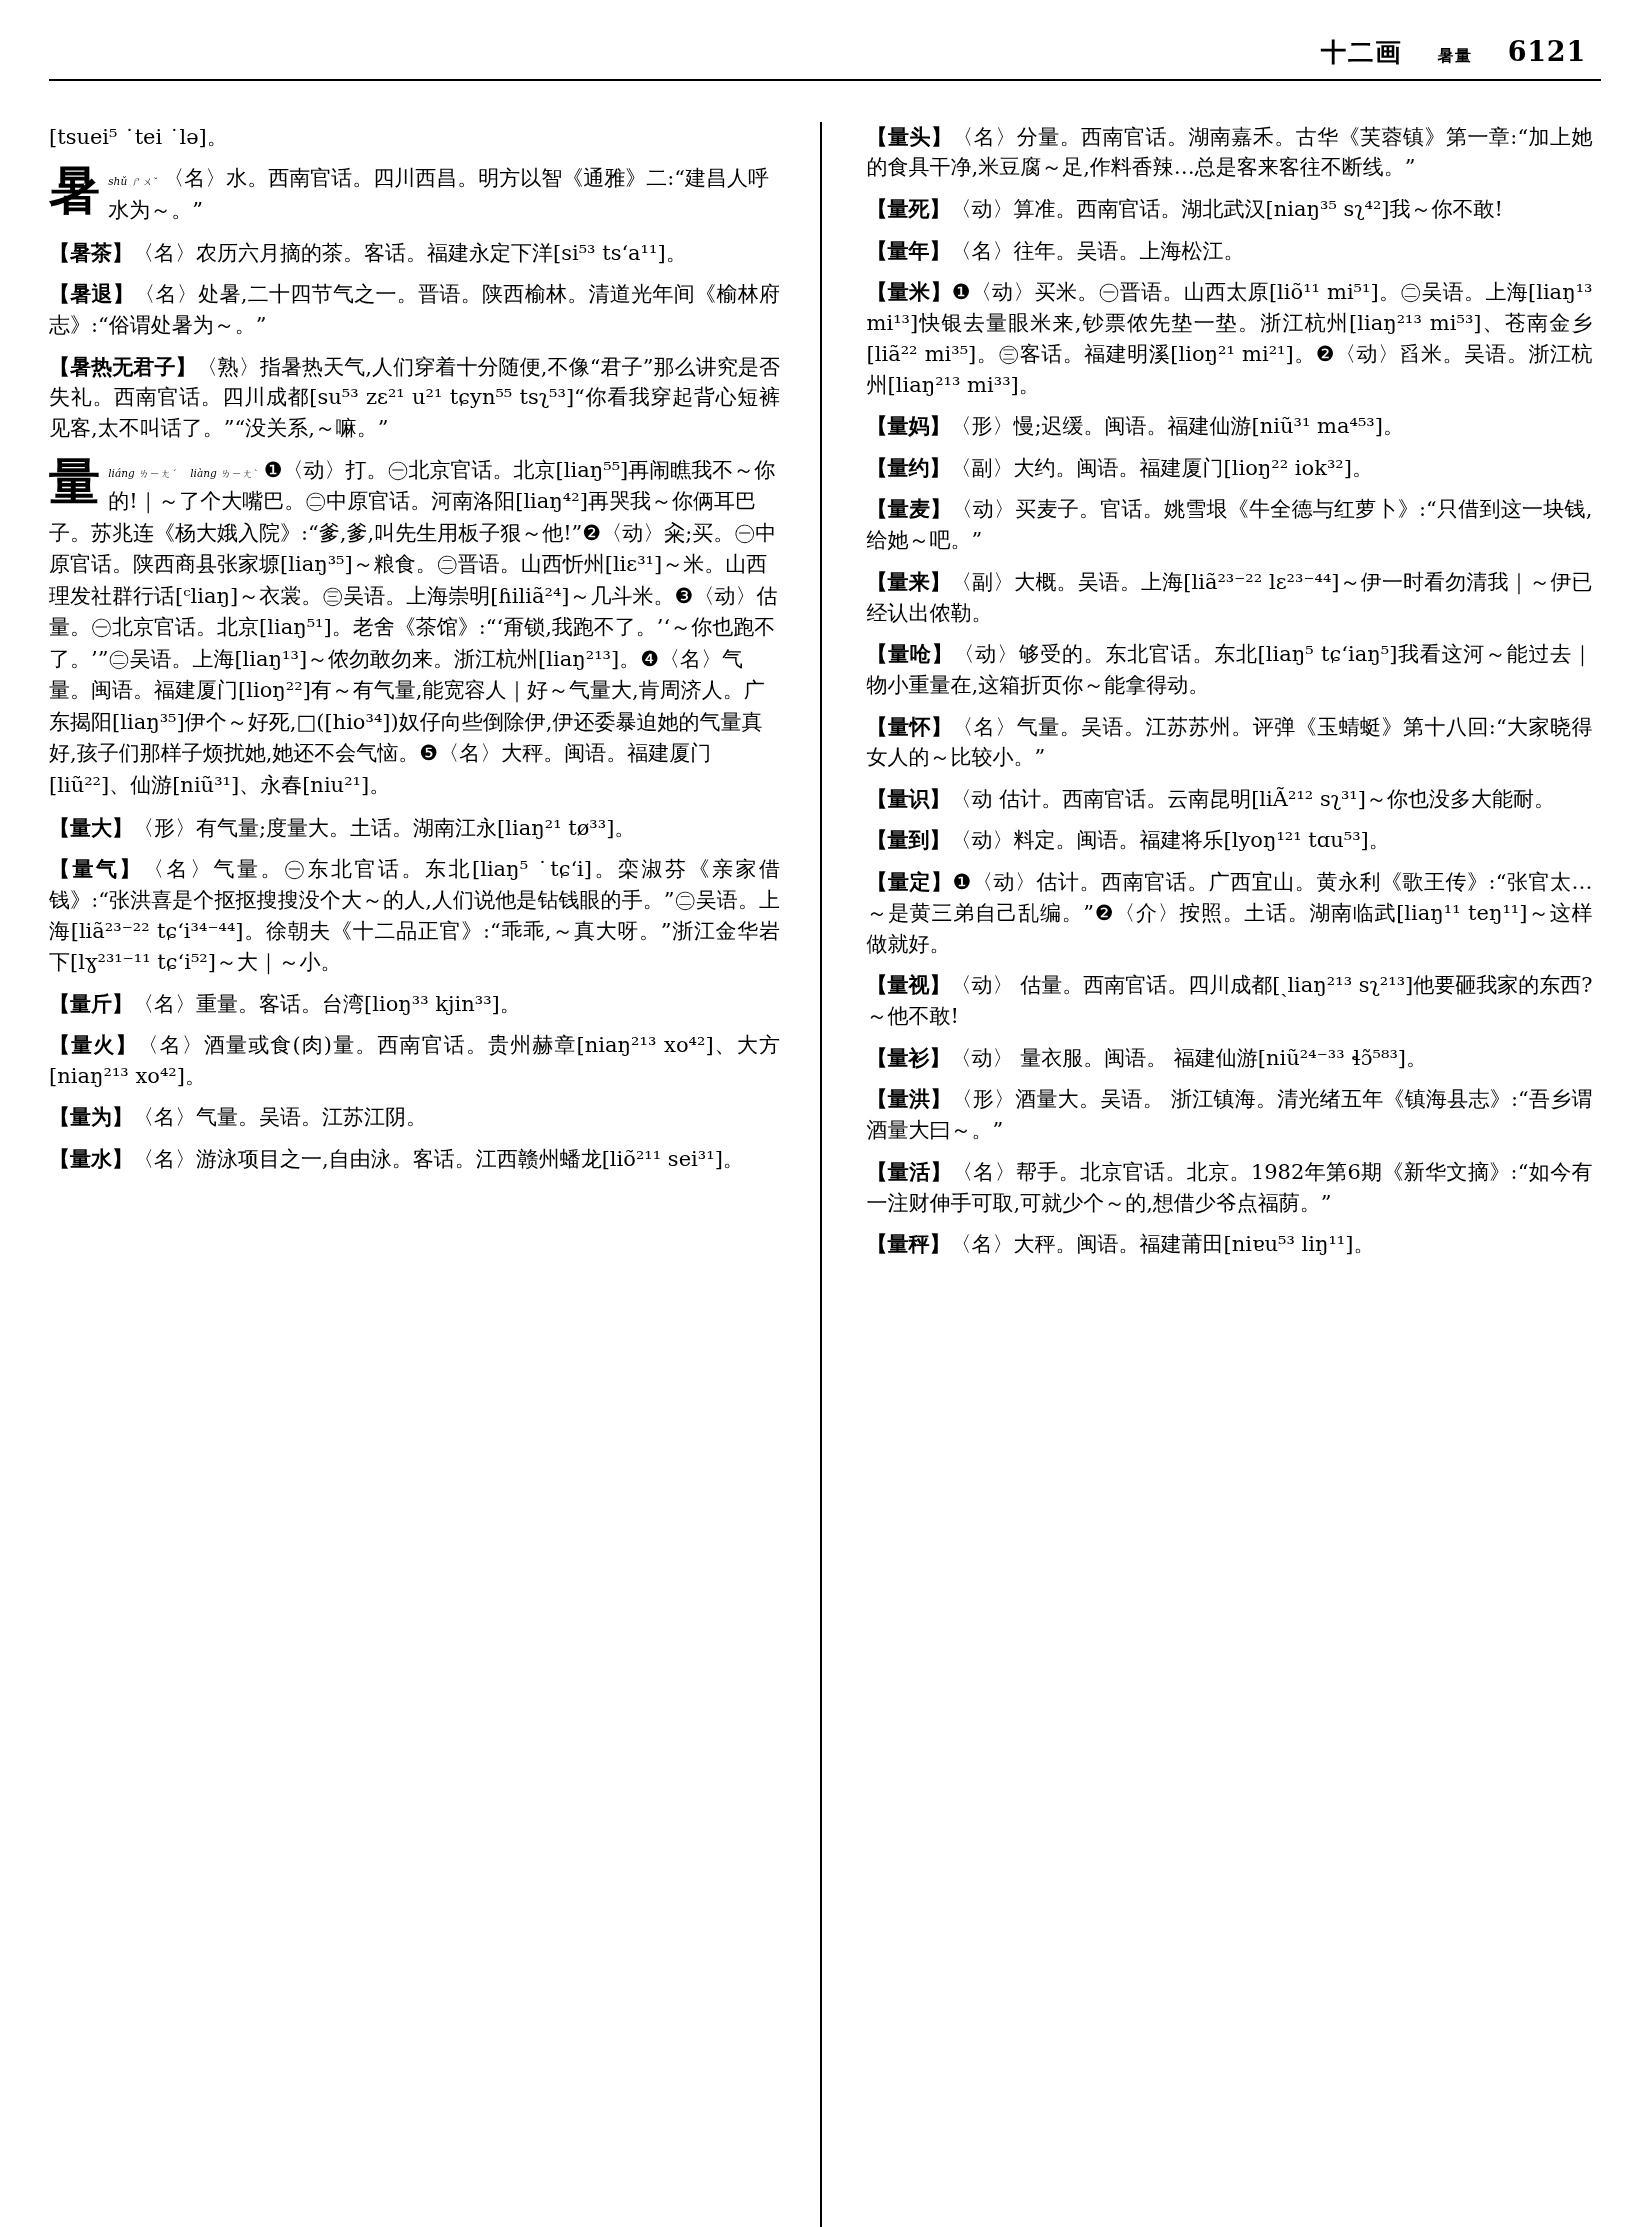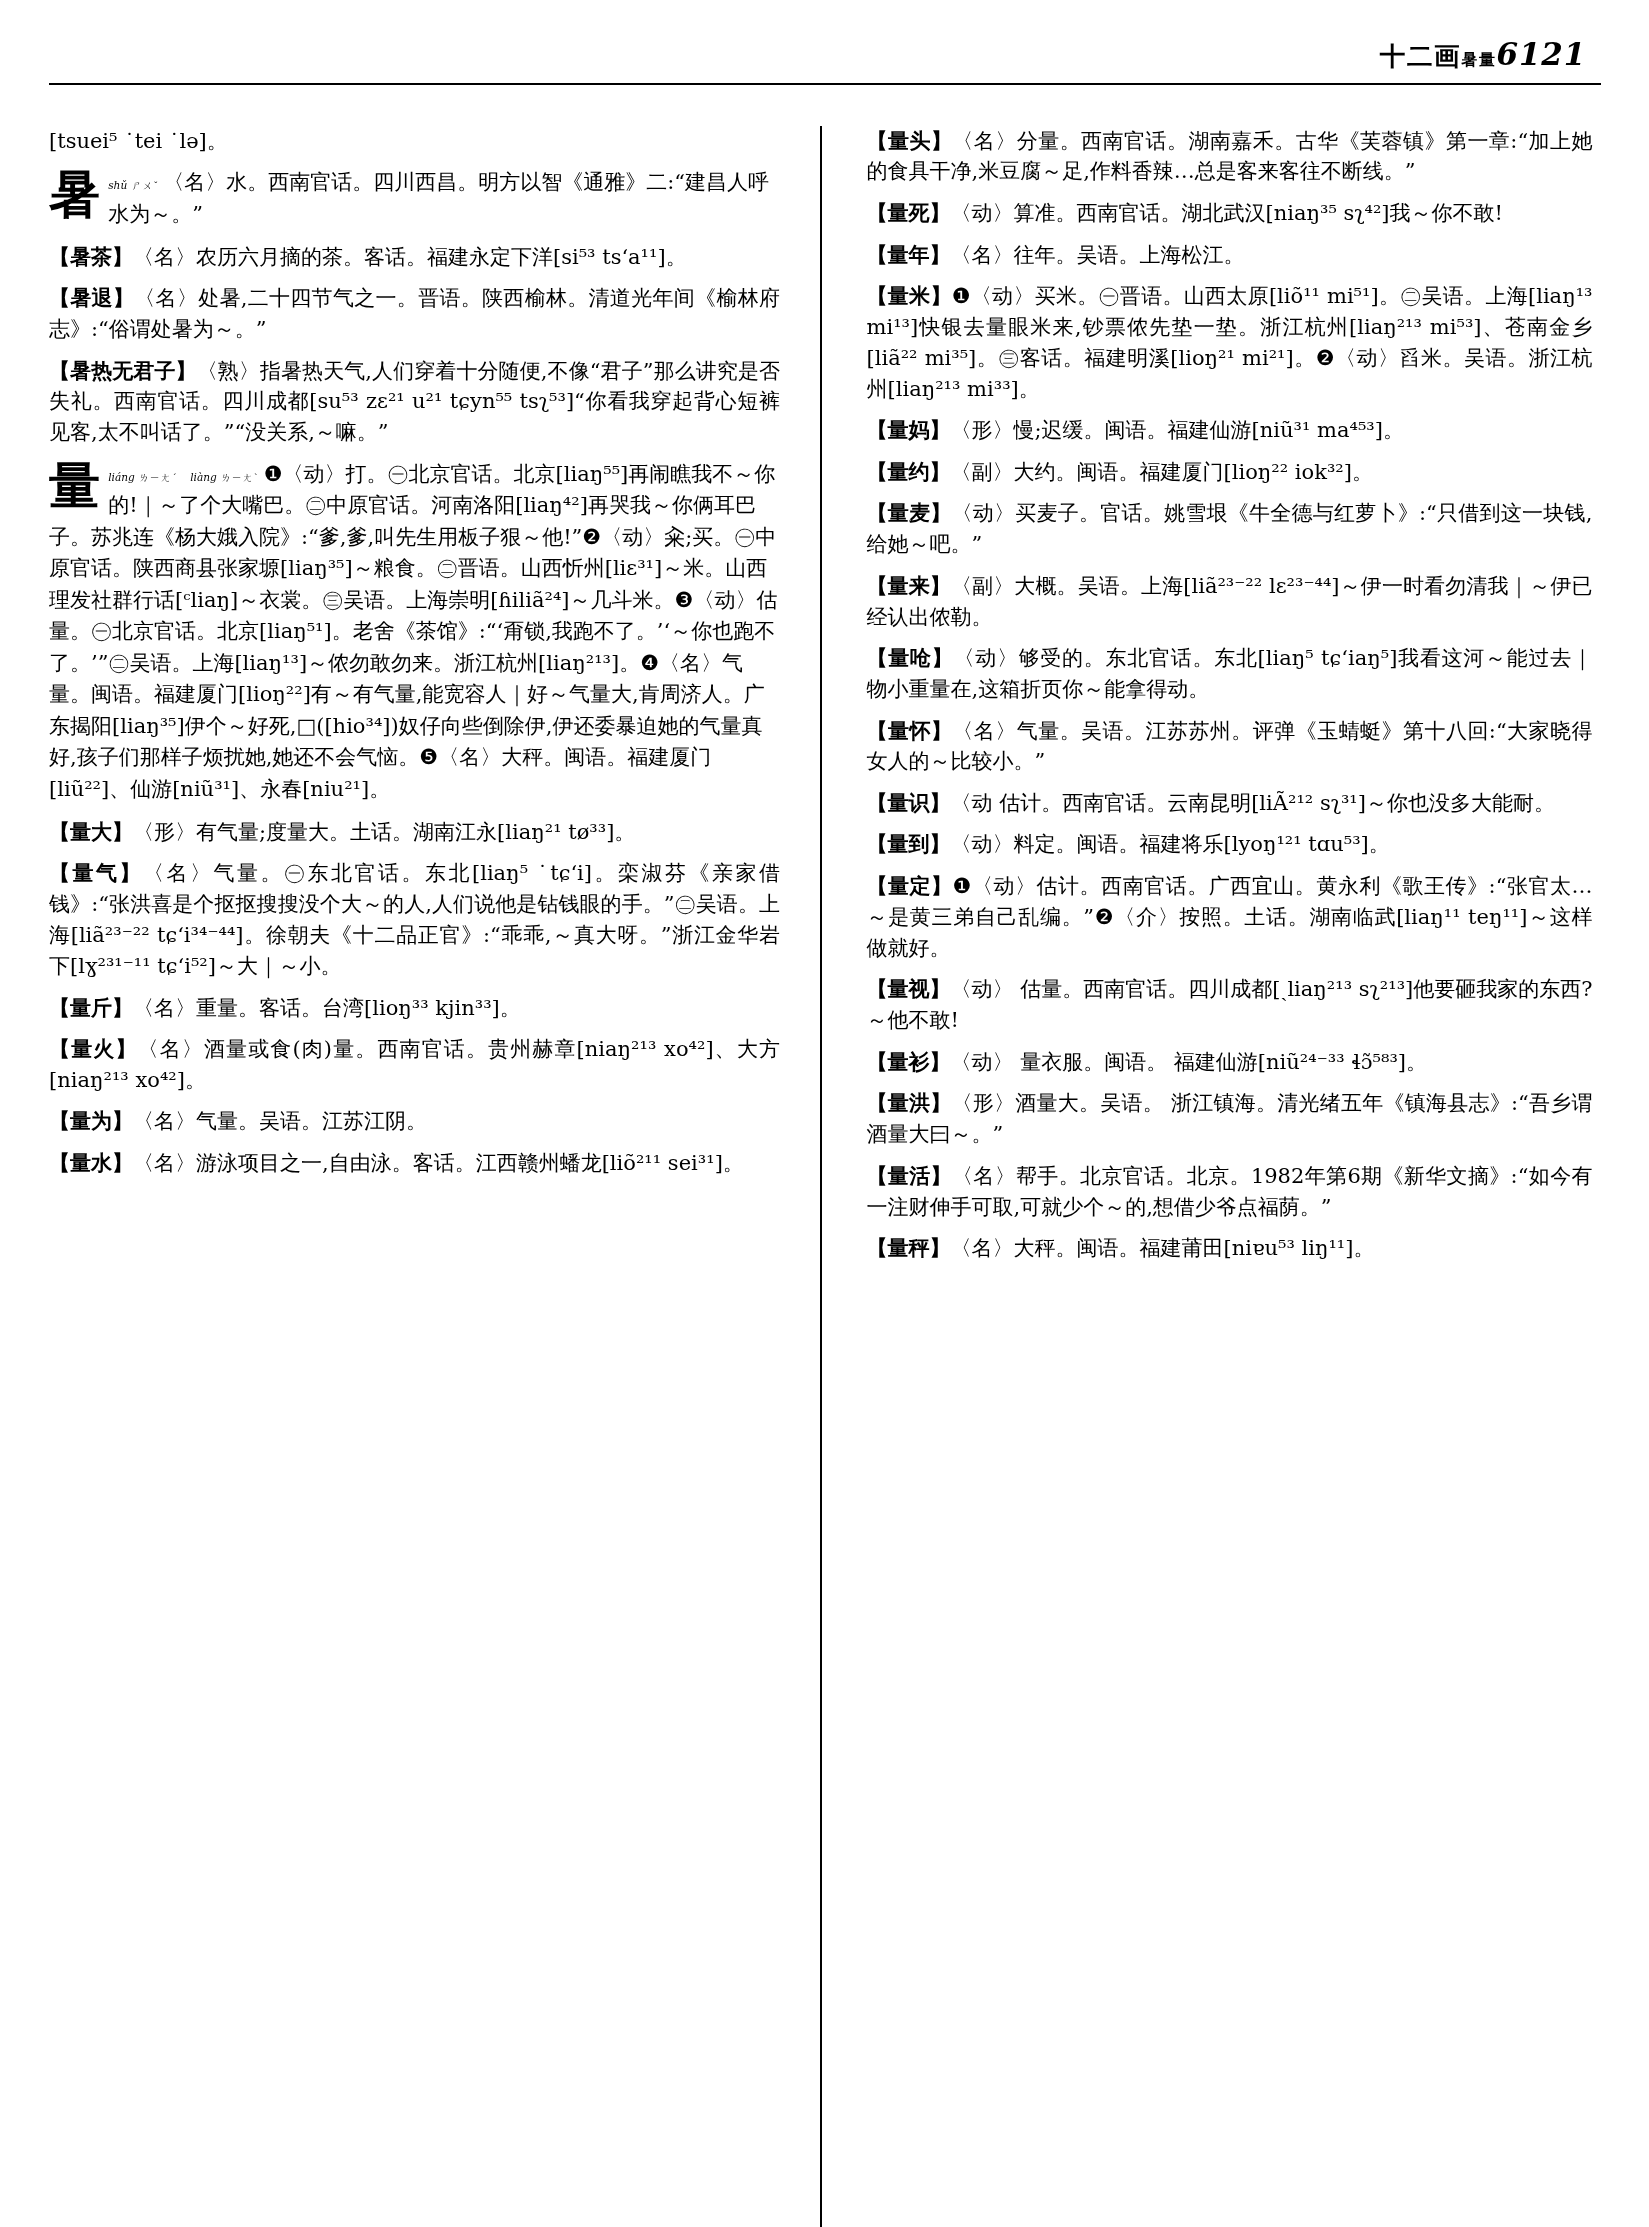--- a/index.html
+++ b/index.html
@@ -14,27 +14,28 @@
     position:relative;
     width:1650px; height:2227px;
     box-sizing:border-box;
     padding:21.4px 49px 16.5px 49px;
   }
   
   .header {
     display:flex;
     justify-content:flex-end;
     align-items:baseline;
+    gap:35px;
     padding-right:15px;
     padding-bottom:8.2px;
     font-weight:bold;
   }
   .header .hdr-stroke { font-size:25.6px; letter-spacing:1.6px; }
   .header .hdr-char { font-size:16px; letter-spacing:1.6px; }
-  .header .hdr-page { font-size:31px; font-style:italic; font-family:"DejaVu Serif", serif; letter-spacing:0.8px;margin-top:15px; }
+  .header .hdr-page { font-size:27px; font-family:"DejaVu Serif", serif; letter-spacing:0.8px;margin-top:15px; }
   .rule {
     border-top:2.5px solid #000;
     margin:0 0 13.2px 0;
   }
   
   .columns {
     display:flex;
     height:2112px;
     margin-top:41px;
   }

